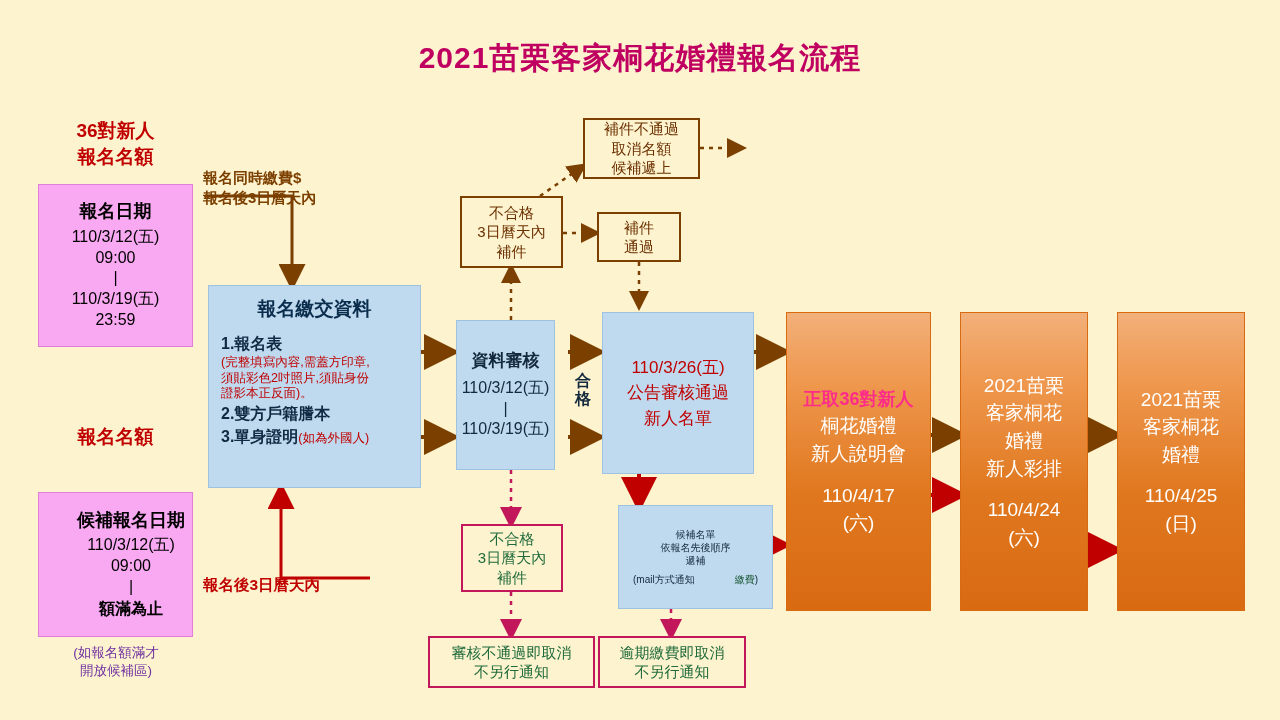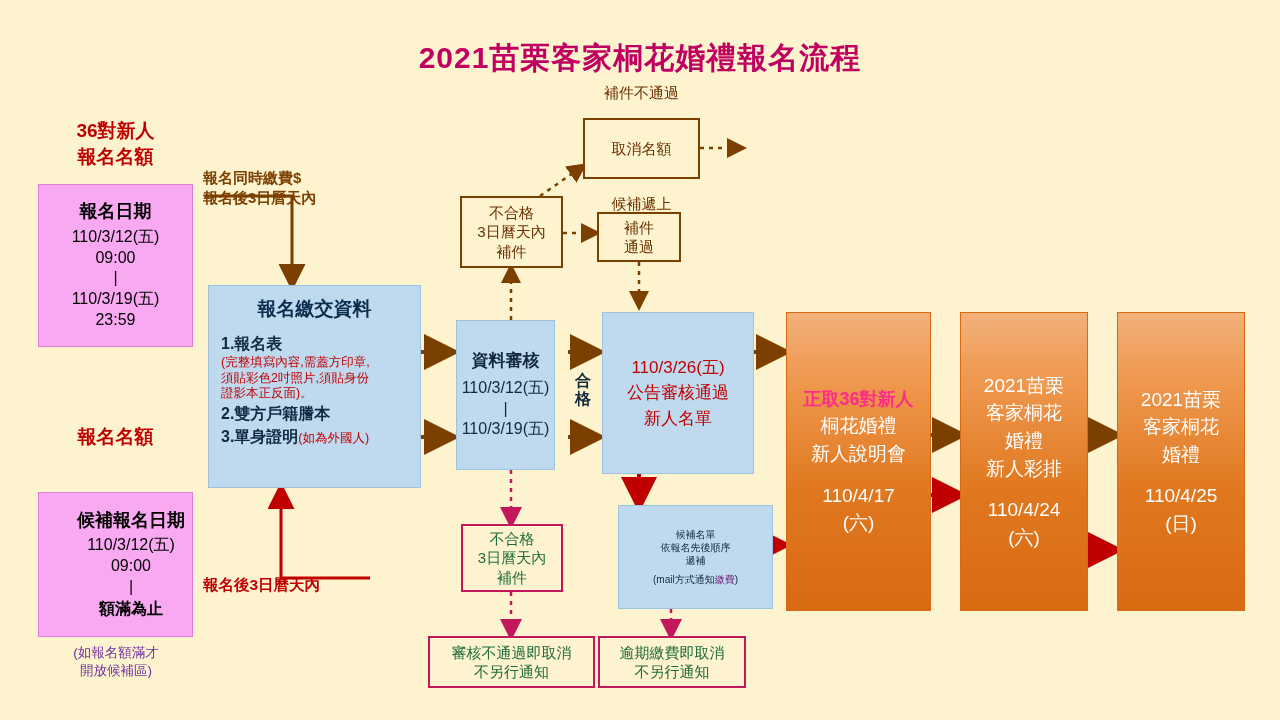--- a/index.html
+++ b/index.html
@@ -280,21 +280,21 @@
     <div>不合格</div>
     <div>3日曆天內</div>
     <div>補件</div>
   </div>
 
   <div class="abs box brown-box" style="left:597px; top:212px; width:84px; height:50px;">
     <div>補件</div>
     <div>通過</div>
   </div>
 
-  <div class="abs box brown-box" style="left:583px; top:118px; width:117px; height:61px;gap:36px;">
+  <div class="abs box brown-box" style="left:583px; top:118px; width:117px; height:61px;">
     <div>補件不通過</div>
     <div>取消名額</div>
     <div>候補遞上</div>
   </div>
 
 
   <div class="abs box blue-box announce" style="left:602px; top:312px; width:152px; height:162px;">
     <div>110/3/26(五)</div>
     <div>公告審核通過</div>
     <div>新人名單</div>
@@ -309,21 +309,21 @@
   <div class="abs box crimson-box green" style="left:428px; top:636px; width:167px; height:52px;">
     <div>審核不通過即取消</div>
     <div>不另行通知</div>
   </div>
 
   <div class="abs box blue-box" style="left:618px; top:505px; width:155px; height:104px; font-size:10px; color:#13293d;">
     <div>候補名單</div>
     <div>依報名先後順序</div>
     <div>遞補</div>
     <div style="margin-top:6px;">
-      <span>(mail方式通知</span><span style="color:#701a75;">繳費</span><span>)</span>
+      <span>(mail方式通知</span><span style="color:#14532d;padding-left:40px;">繳費</span><span>)</span>
     </div>
   </div>
 
   <div class="abs box crimson-box green" style="left:598px; top:636px; width:148px; height:52px;">
     <div>逾期繳費即取消</div>
     <div>不另行通知</div>
   </div>
 
   <div class="abs box orange-box" style="left:786px; top:312px; width:145px; height:299px;">
     <div class="pinktext">正取36對新人</div>

